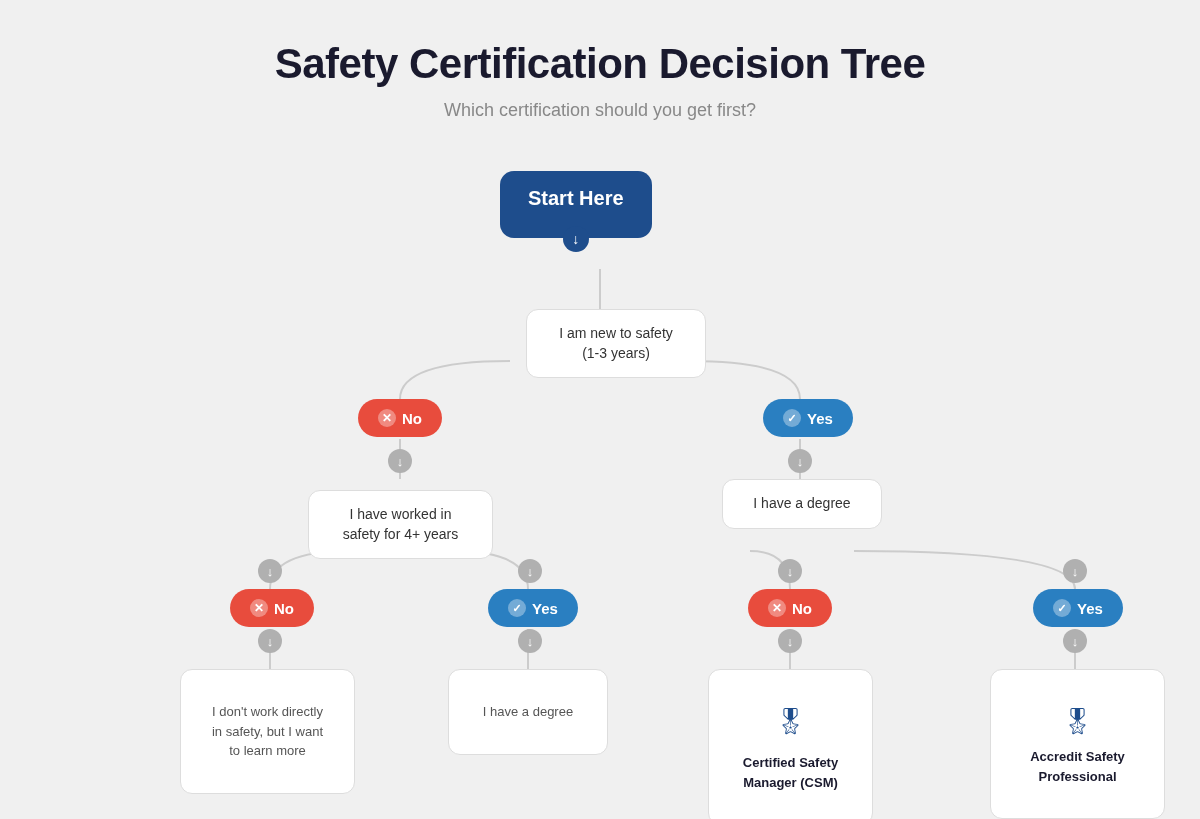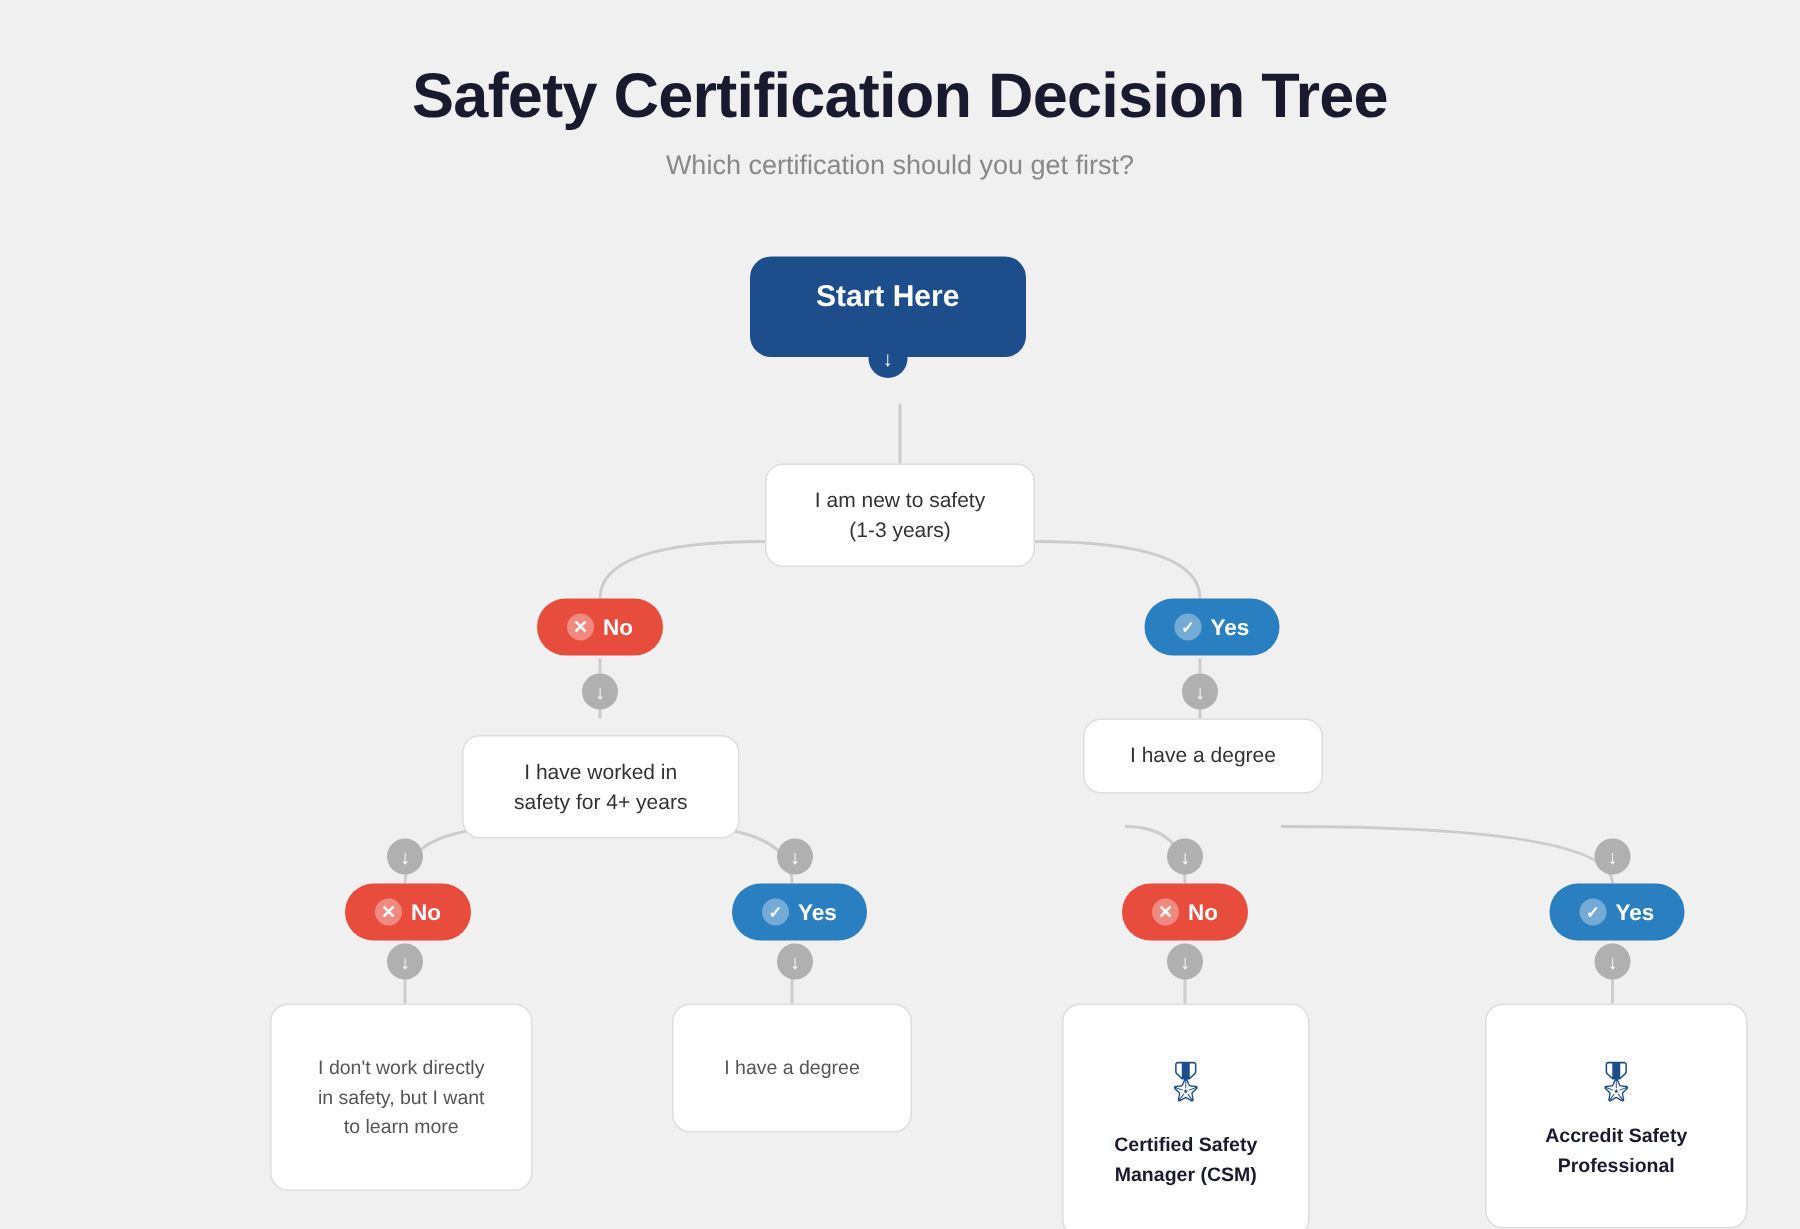--- a/index.html
+++ b/index.html
@@ -160,27 +160,27 @@
     <line x1="200" y1="468" x2="200" y2="508" stroke="#ccc" stroke-width="2"></line>
 
     <line x1="458" y1="468" x2="458" y2="508" stroke="#ccc" stroke-width="2"></line>
 
     <line x1="720" y1="468" x2="720" y2="508" stroke="#ccc" stroke-width="2"></line>
 
     <line x1="1005" y1="468" x2="1005" y2="508" stroke="#ccc" stroke-width="2"></line>
   </svg>
 
   <div class="tree-node" style="left:430px;top:10px;">
-    <div style="background:#1e4d8c;color:white;font-size:20px;font-weight:800;padding:16px 44px 28px;border-radius:14px;text-align:center;position:relative;">
+    <div style="background:#1e4d8c;color:white;font-size:20px;font-weight:800;padding:16px 28px 28px;border-radius:14px;text-align:center;position:relative;">
       <span>Start Here</span>
       <div style="position:absolute;bottom:-14px;left:50%;transform:translateX(-50%);width:26px;height:26px;background:#1e4d8c;border-radius:50%;display:flex;align-items:center;justify-content:center;color:white;font-size:14px;">↓</div>
     </div>
   </div>
 
-  <div class="tree-node" style="left:440px;top:148px;width:180px;">
+  <div class="tree-node" style="left:456px;top:148px;width:180px;">
     <div class="node-box node-new-to-safety" style="white-space:pre-line;">I am new to safety
 (1-3 years)</div>
   </div>
 
   <div class="tree-node" style="left:288px;top:238px;">
     <div class="btn-no">
       <div class="btn-icon-no">✕</div>
       <span>No</span>
     </div>
   </div>

